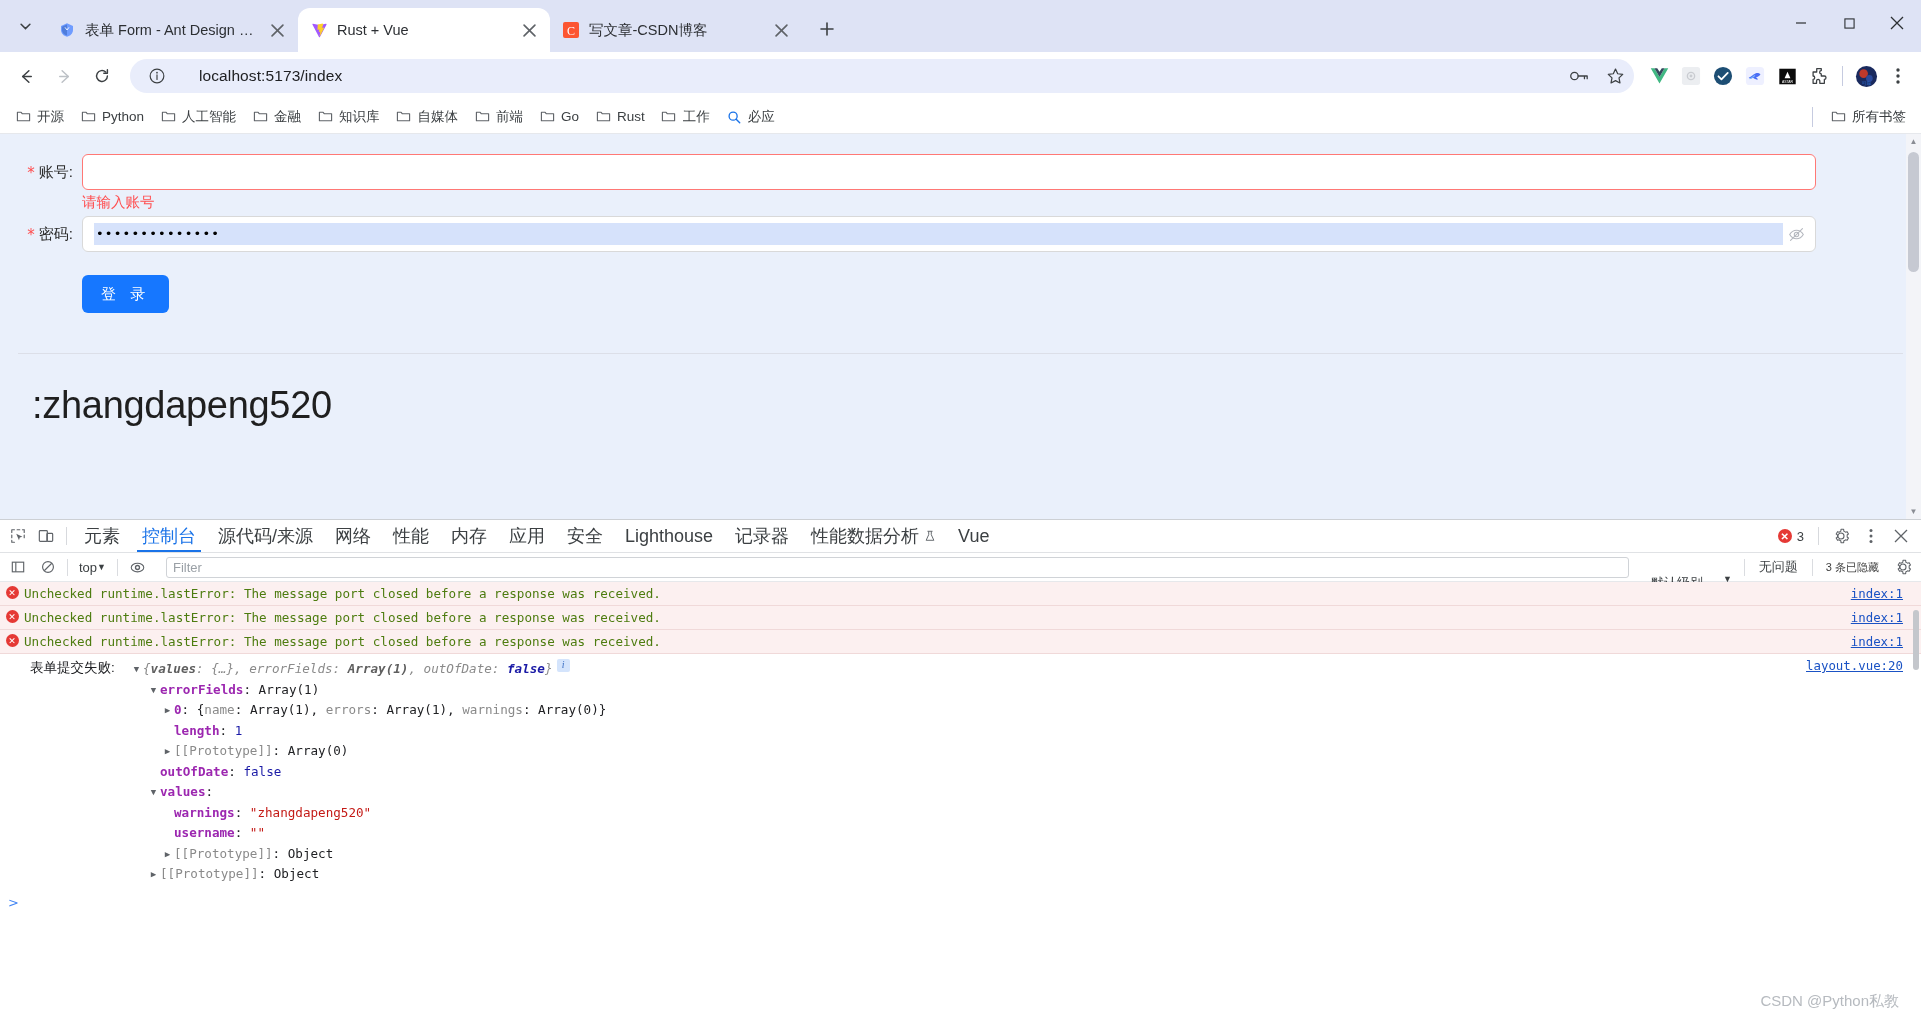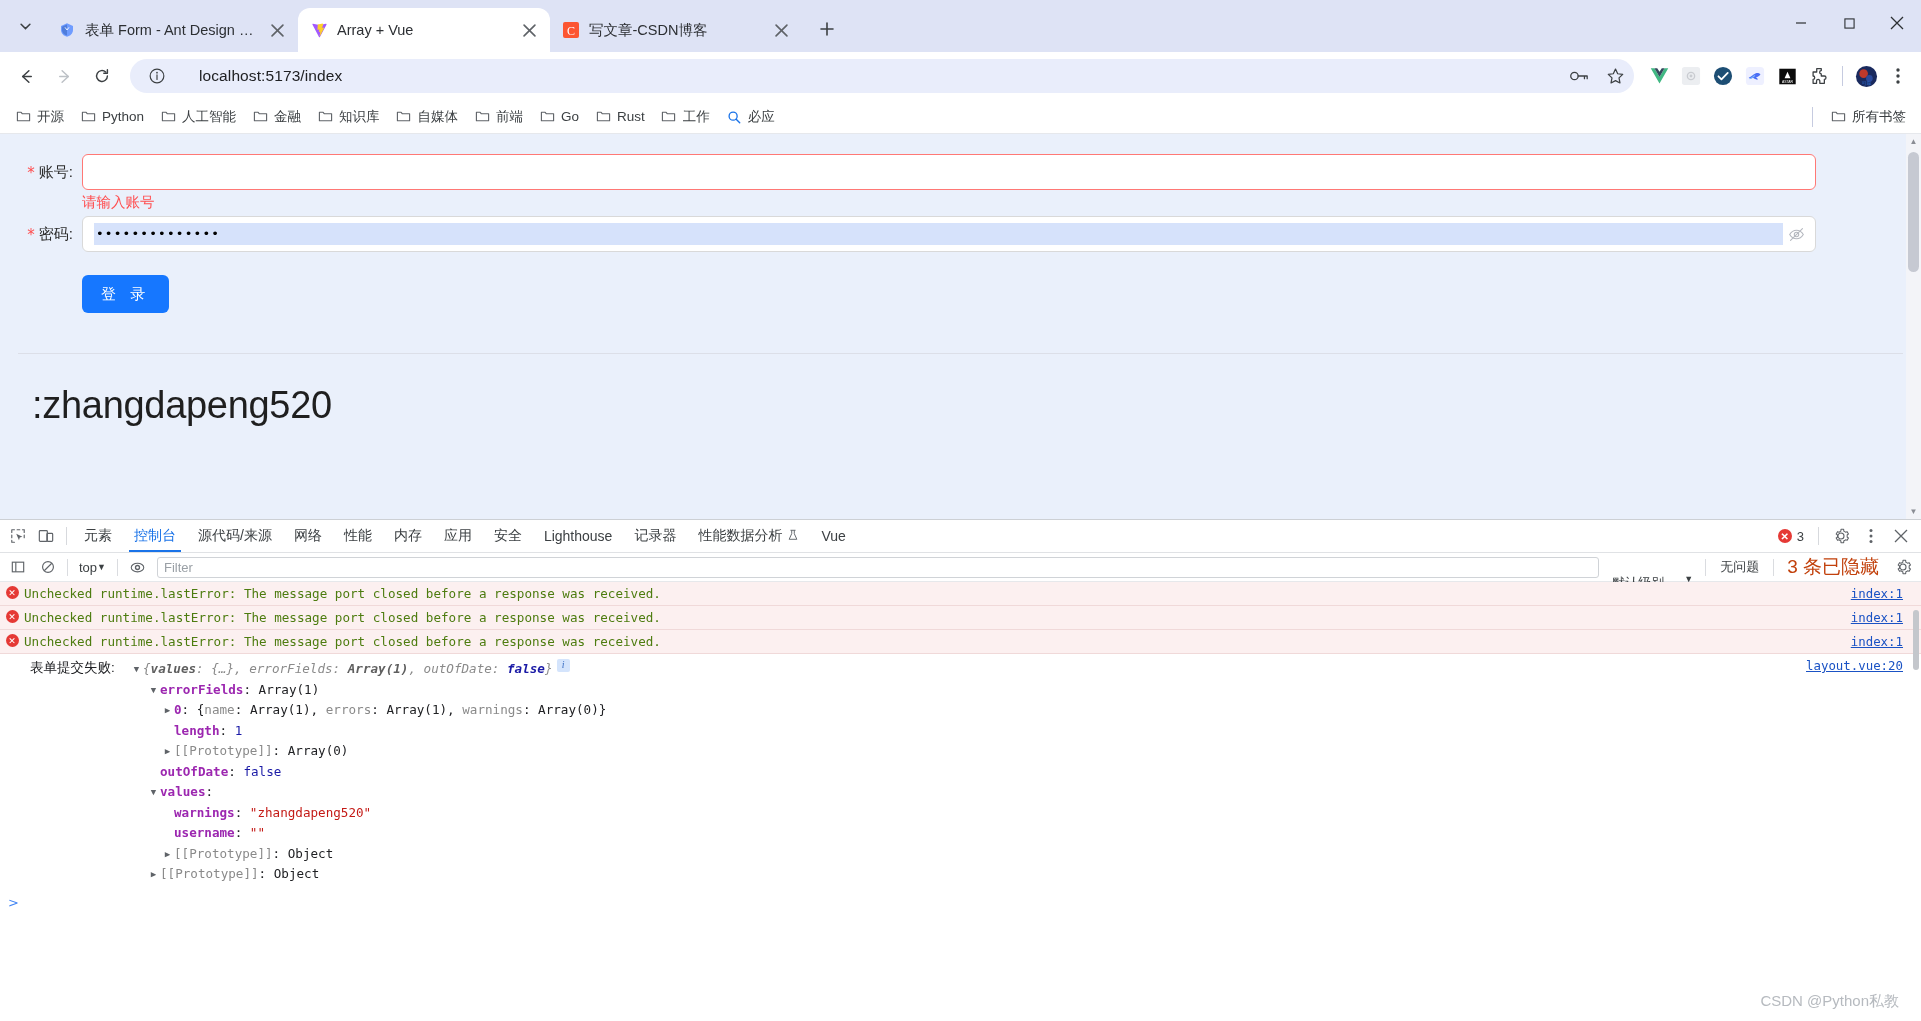--- a/index.html
+++ b/index.html
@@ -96,39 +96,39 @@
   .divider { height: 1px; background: #dcdfe8; margin: 40px 18px 0 18px; }
   .page-head { font-size: 38px; font-weight: 400; color: #1f1f1f; padding: 30px 0 0 32px; letter-spacing: -.3px; }
 
   
   .devtools { flex: 1; display: flex; flex-direction: column; background: #fff; border-top: 1px solid #cdd0d4; min-height: 0; }
   .dt-tabbar { height: 33px; display: flex; align-items: center; border-bottom: 1px solid #e0e2e5; padding-left: 4px; flex:none; }
   .dt-icon-btn { width: 28px; height: 26px; display: flex; align-items: center; justify-content: center; color: #5f6368; }
   .dt-vsep { width: 1px; height: 18px; background: #d7d9dd; margin: 0 6px; }
   .dt-tab {
     height: 32px; padding: 0 11px; display: flex; align-items: center; gap: 5px;
-    font-size: 14px; color: #3c4043; position: relative; white-space: nowrap; text-align: right;
+    font-size: 18px; color: #3c4043; position: relative; white-space: nowrap; text-align: right;
   }
   .dt-tab.active { color: #1a73e8; }
   .dt-tab.active::after { content:""; position: absolute; left: 6px; right: 6px; bottom: 0; height: 2px; background: #1a73e8; }
   .dt-right { margin-left: auto; display: flex; align-items: center; gap: 2px; padding-right: 6px; }
   .err-badge { display: flex; align-items: center; gap: 5px; font-size: 13px; color: #3c4043; padding: 0 6px; }
   .err-circle { width: 14px; height: 14px; border-radius: 50%; background: #e53935; color: #fff; font-size: 10px; display: flex; align-items: center; justify-content: center; font-weight: bold;}
 
   .dt-subbar { height: 29px; display: flex; align-items: center; border-bottom: 1px solid #e6e8eb; padding: 0 4px; gap: 2px; flex:none; }
   .ctx-sel { display: flex; align-items: center; font-size: 13px; color: #3c4043; padding: 2px 6px; border-radius: 3px; }
   .filter-input {
     flex: 1; height: 21px; border: 1px solid #d0d3d7; border-radius: 3px; background: #fff;
-    font-size: 13px; color: #3c4043; padding: 0 6px; margin: 0 4px; display: flex; align-items: center;
+    font-size: 13px; color: #3c4043; padding: 0 6px; margin: 0 13px; display: flex; align-items: center;
   }
   .filter-ph { color: #9aa0a6; font-size: 13px; }
   .lvl-sel { display:flex; align-items:flex-start; gap:20px; font-size: 13px; color:#3c4043; padding: 2px 7px; white-space:nowrap;margin-top:32px;}
   .sub-sep { width: 1px; height: 17px; background: #dadce0; margin: 0 3px; }
   .no-issue { font-size: 13px; color: #3c4043; padding: 0 9px; white-space: nowrap;}
-  .hidden-cnt { font-size: 19px; color: #c2410c; padding: 0 8px; white-space: nowrap;}
+  .hidden-cnt { font-size: 11px; color: #404040; padding: 0 8px; white-space: nowrap;}
 
   .console-body { flex: 1; overflow: hidden; position: relative; background: #fff; font-family: "DejaVu Sans Mono", monospace; font-size: 12.6px; }
   .c-row { display: flex; align-items: flex-start; padding: 3px 0 3px 0; border-bottom: 1px solid #f0d9d9; position: relative; }
   .c-row.error { background: #fcf0f0; }
   .c-ico { width: 24px; flex: none; display: flex; align-items: center; justify-content: center; padding-top: 1px; }
   .c-ico .xc { width: 13px; height: 13px; border-radius: 50%; background: #e53935; color:#fff; font-size:9px; display:flex;align-items:center;justify-content:center; font-family:"Liberation Sans",sans-serif;}
   .c-msg { flex: 1; color: #4d7c0f; line-height: 17px; white-space: pre-wrap; }
   .c-src { position: absolute; right: 18px; top: 4px; color: #1a52c4; text-decoration: underline; font-size: 12.4px; }
 
   .c-log { display: flex; align-items: flex-start; padding: 4px 0 2px 0; position: relative; }
@@ -186,21 +186,21 @@
       </span>
     </div>
 
     <div class="tab active">
       <span class="tab-fav">
         <svg viewBox="0 0 24 24" width="17" height="17">
             <path d="M22 3.5L12.6 21c-.3.5-1 .5-1.3 0L2 3.5c-.2-.5.2-1 .7-.9l9.1 1.6c.1 0 .2 0 .3 0l9-1.6c.6-.1 1 .4.9.9z" fill="#a259ff"></path>
             <path d="M16.5 2.2l-6.8 1.3c-.1 0-.2.1-.2.3l-.4 7c0 .2.2.4.4.3l1.9-.4c.2 0 .4.2.3.4l-.6 2.8c0 .2.2.4.4.3l1.2-.4c.2-.1.4.1.4.3l-.9 5.4c-.1.4.4.6.6.2l.1-.2 5.6-11.2c.1-.2-.1-.5-.3-.4l-2 .4c-.2 0-.4-.2-.3-.4l1.3-4.5c.1-.3-.1-.5-.3-.5z" fill="#ffd028"></path>
           </svg>
       </span>
-      <span class="tab-title">Array + Vue</span>
+      <span class="tab-title">Rust + Vue</span>
       <span class="tab-close">
         <svg viewBox="0 0 12 12">
             <path d="M1 1l10 10M11 1L1 11" stroke="#5f6368" stroke-width="1.5" stroke-linecap="round"></path>
           </svg>
       </span>
     </div>
 
     <div class="tab inactive">
       <span class="tab-fav">
         <svg viewBox="0 0 16 16" width="16" height="16">

